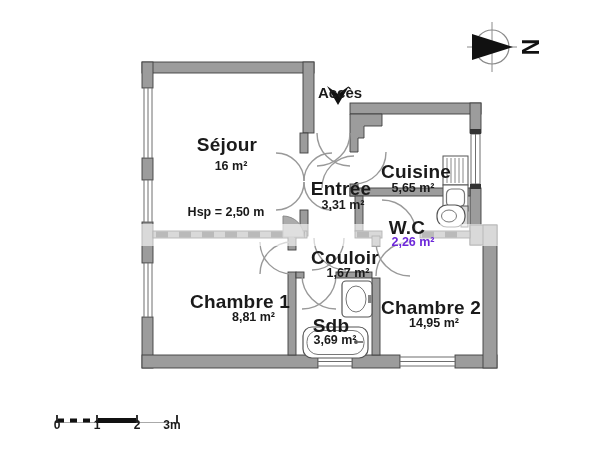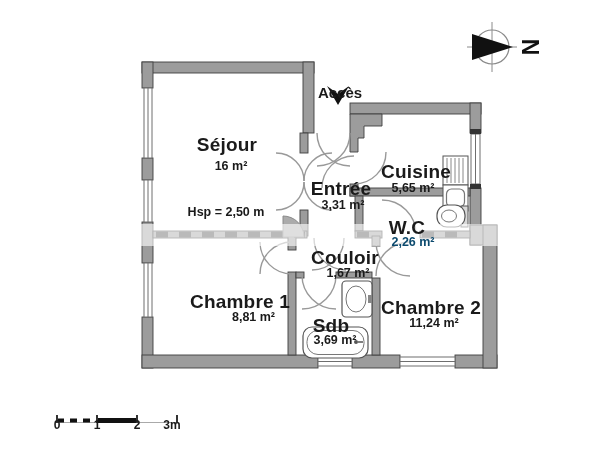--- a/index.html
+++ b/index.html
@@ -8,21 +8,21 @@
     font-family:"Liberation Sans", sans-serif;color:#1a1a1a;overflow:hidden;
   }
   svg{position:absolute;left:0;top:0;z-index:1;}
   .labels{position:absolute;left:0;top:16px;width:508px;height:450px;z-index:10;pointer-events:none;}
   .lbl{position:absolute;transform:translateX(-50%);white-space:nowrap;text-align:center;}
   .room-name{font-weight:700;font-size:19px;letter-spacing:.2px;}
   .room-area{font-weight:700;font-size:12.5px;}
   .room-note{font-weight:700;font-size:12.5px;}
   .access{font-weight:700;font-size:15px;}
   .scale-num{font-weight:700;font-size:12px;}
-  .faded{color:#0c4a6e;}
+  .faded{color:#6d28d9;}
   .watermark-band{
     position:absolute;left:128px;top:224px;width:380px;height:22px;
     background:rgba(255,255,255,0.62);z-index:5;
   }
 </style>
 </head>
 <body>
 
 <div class="stage">
 
@@ -209,21 +209,21 @@
       <div class="lbl room-area" style="left:233px;top:294px;padding-left:41px;">8,81 m²</div>
     </div>
 
     <div>
       <div class="lbl room-name" style="left:331px;top:299px;">Sdb</div>
       <div class="lbl room-area" style="left:335px;top:317px;">3,69 m²</div>
     </div>
 
     <div>
       <div class="lbl room-name" style="left:431px;top:281px;">Chambre 2</div>
-      <div class="lbl room-area" style="left:434px;top:300px;">11,24 m²</div>
+      <div class="lbl room-area" style="left:434px;top:300px;">14,95 m²</div>
     </div>
 
     <div>
       <div class="lbl scale-num" style="left:57px;top:402px;">0</div>
       <div class="lbl scale-num" style="left:97px;top:402px;">1</div>
       <div class="lbl scale-num" style="left:137px;top:402px;">2</div>
       <div class="lbl scale-num" style="left:172px;top:402px;">3m</div>
     </div>
   </div>
 

